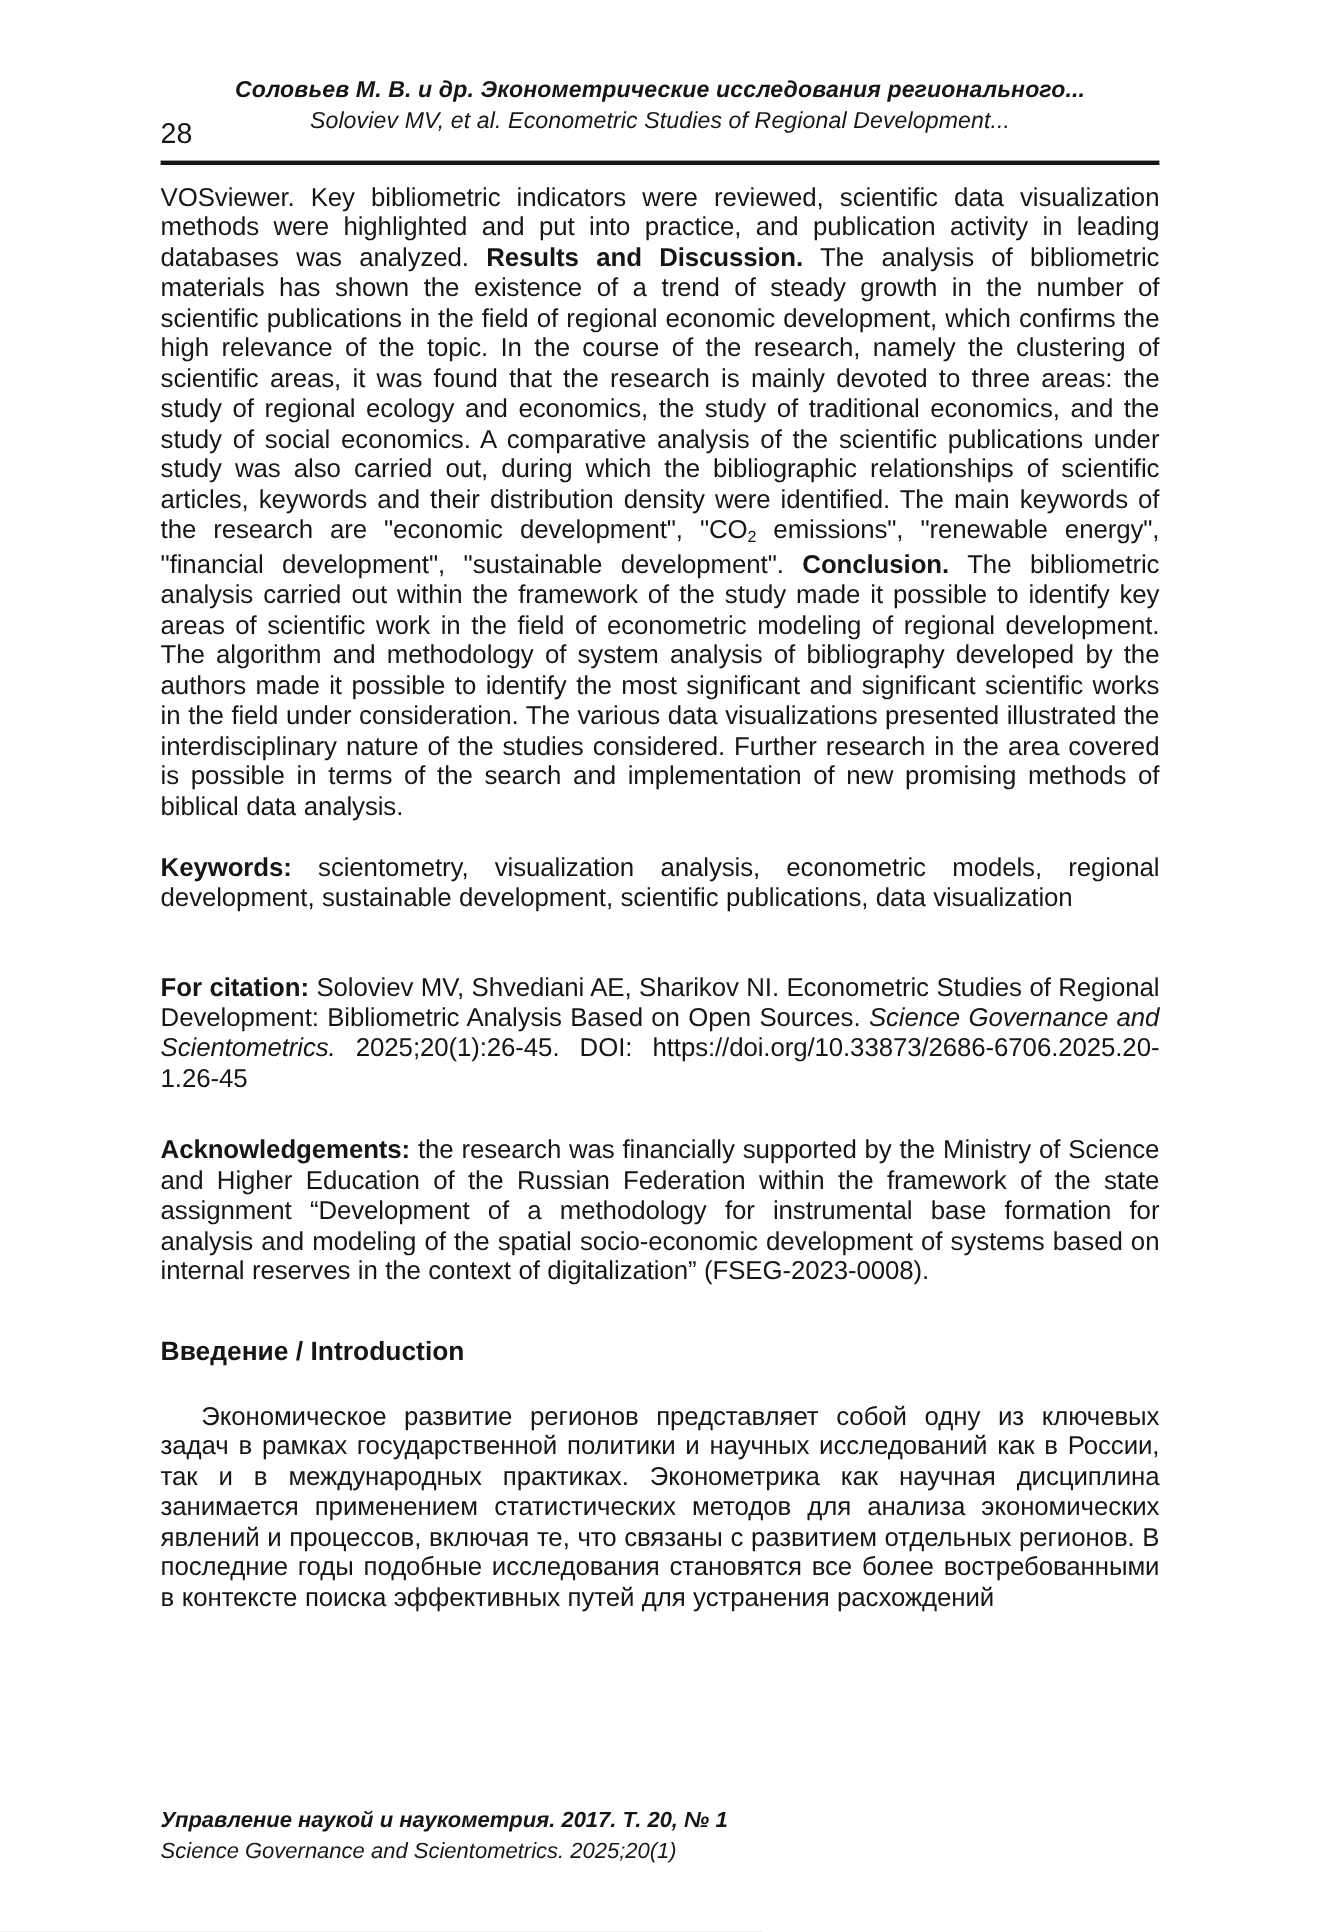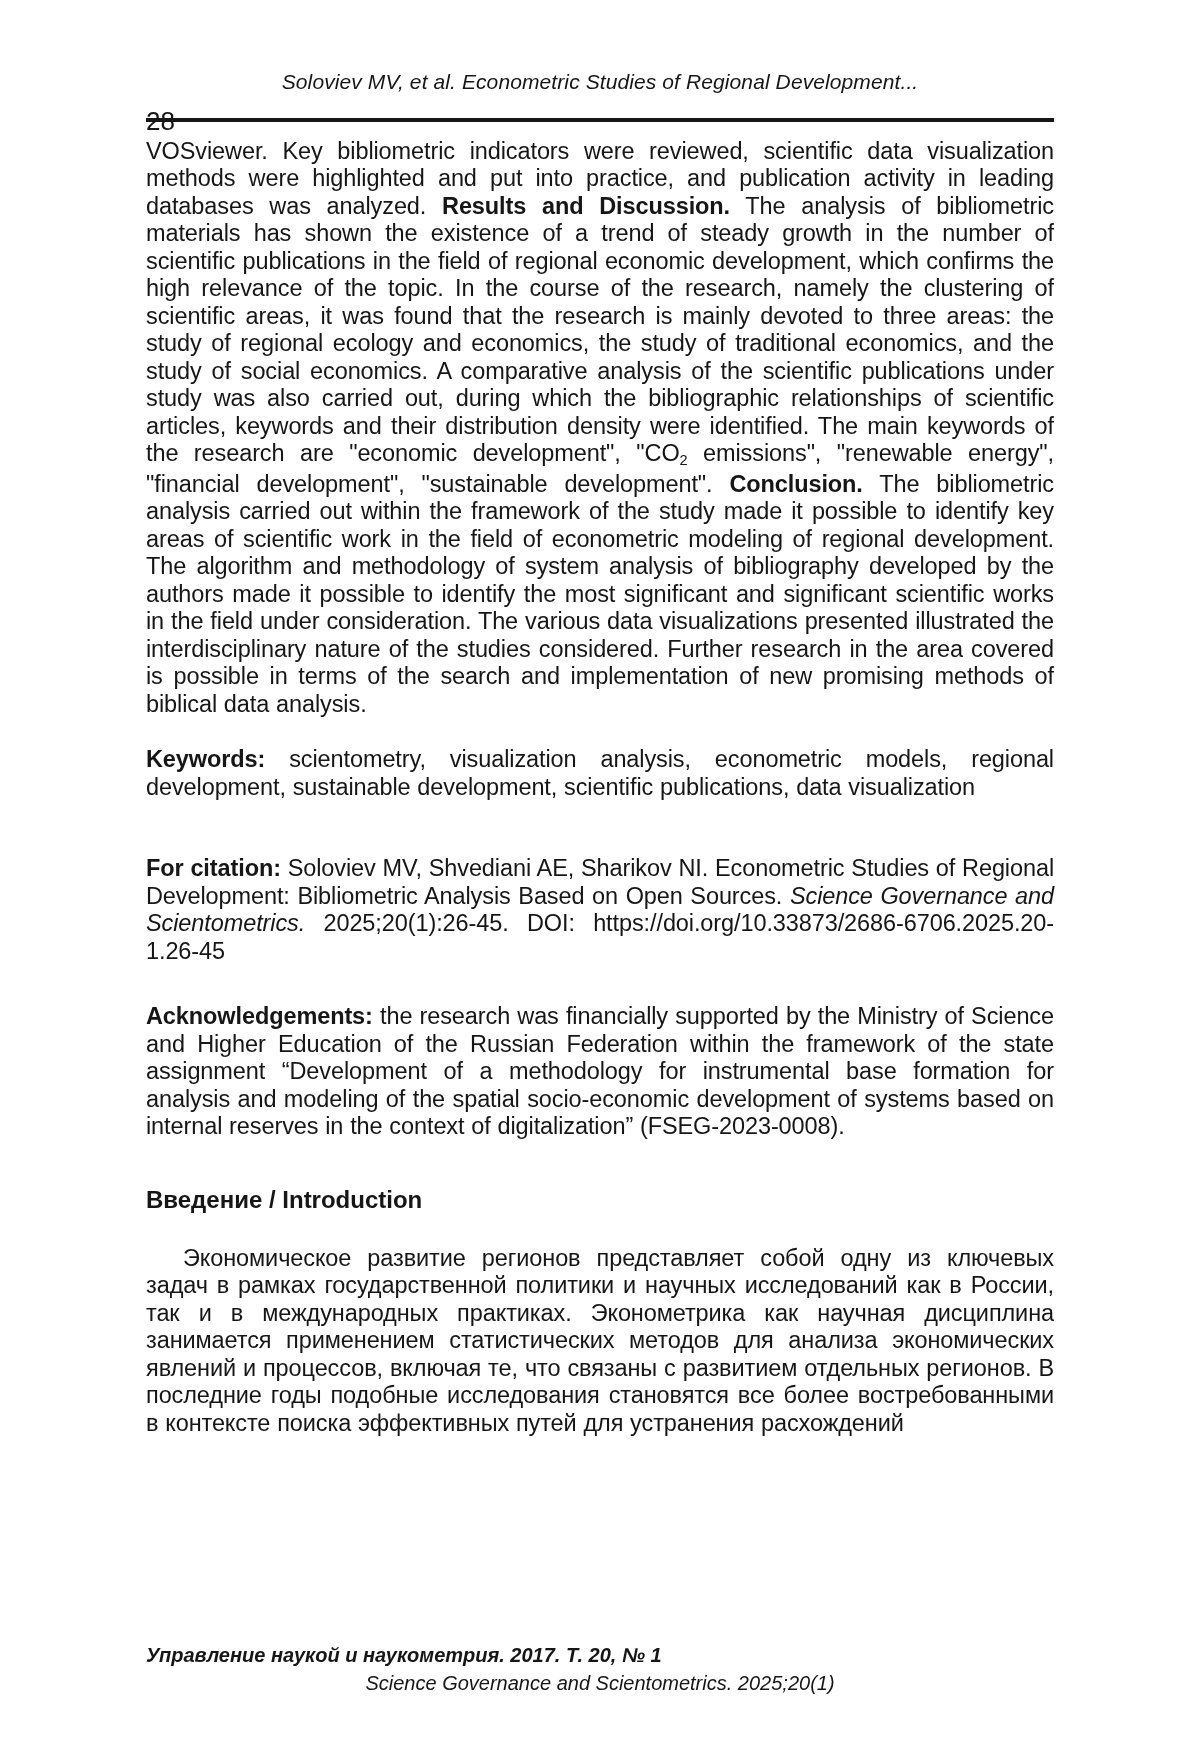--- a/index.html
+++ b/index.html
@@ -50,29 +50,30 @@
 
   
   .sg-b  { font-weight: 700; }
   .sg-i  { font-style: italic; }
   .sg-sub{ font-size: 0.62em; position: relative; top: 0.28em; }
 
   
   .page-foot { position: absolute; left: 146px; top: 1641px; width: 908px; }
   .ft { font-size: 20px; line-height: 28px; }
   .ft-ru { font-weight: 700; font-style: italic; }
-  .ft-en { font-style: italic; text-align: center; }
+  .ft-en { font-style: italic; }
 </style>
 </head>
 <body>
 
 <div class="page">
 
   <header class="page-head col">
     <div class="page-num">28</div>
+    <div class="rh rh-ru">Соловьев М. В. и др. Эконометрические исследования регионального...</div>
     <div class="rh rh-en">Soloviev MV, et al. Econometric Studies of Regional Development...</div>
     <div class="head-rule"></div>
   </header>
 
   <main class="col">
     <p class="body-par abstract"><span>VOSviewer. Key bibliometric indicators were reviewed, scientific data visualization methods were highlighted and put into practice, and publication activity in leading databases was analyzed. </span><span class="sg-b">Results and Discussion.</span><span> The analysis of bibliometric materials has shown the existence of a trend of steady growth in the number of scientific publications in the field of regional economic development, which confirms the high relevance of the topic. In the course of the research, namely the clustering of scientific areas, it was found that the research is mainly devoted to three areas: the study of regional ecology and economics, the study of traditional economics, and the study of social economics. A comparative analysis of the scientific publications under study was also carried out, during which the bibliographic relationships of scientific articles, keywords and their distribution density were identified. The main keywords of the research are "economic development", "CO</span><span class="sg-sub">2</span><span> emissions", "renewable energy", "financial development", "sustainable development". </span><span class="sg-b">Conclusion.</span><span> The bibliometric analysis carried out within the framework of the study made it possible to identify key areas of scientific work in the field of econometric modeling of regional development. The algorithm and methodology of system analysis of bibliography developed by the authors made it possible to identify the most significant and significant scientific works in the field under consideration. The various data visualizations presented illustrated the interdisciplinary nature of the studies considered. Further research in the area covered is possible in terms of the search and implementation of new promising methods of biblical data analysis.</span></p>
 
     <p class="body-par keywords"><span class="sg-b">Keywords:</span><span> scientometry, visualization analysis, econometric models, regional development, sustainable development, scientific publications, data visualization</span></p>
 
     <p class="body-par citation"><span class="sg-b">For citation:</span><span> Soloviev MV, Shvediani AE, Sharikov NI. Econometric Studies of Regional Development: Bibliometric Analysis Based on Open Sources. </span><span class="sg-i">Science Governance and Scientometrics.</span><span> 2025;20(1):26-45. DOI: https://doi.org/10.33873/2686-6706.2025.20-1.26-45</span></p>

